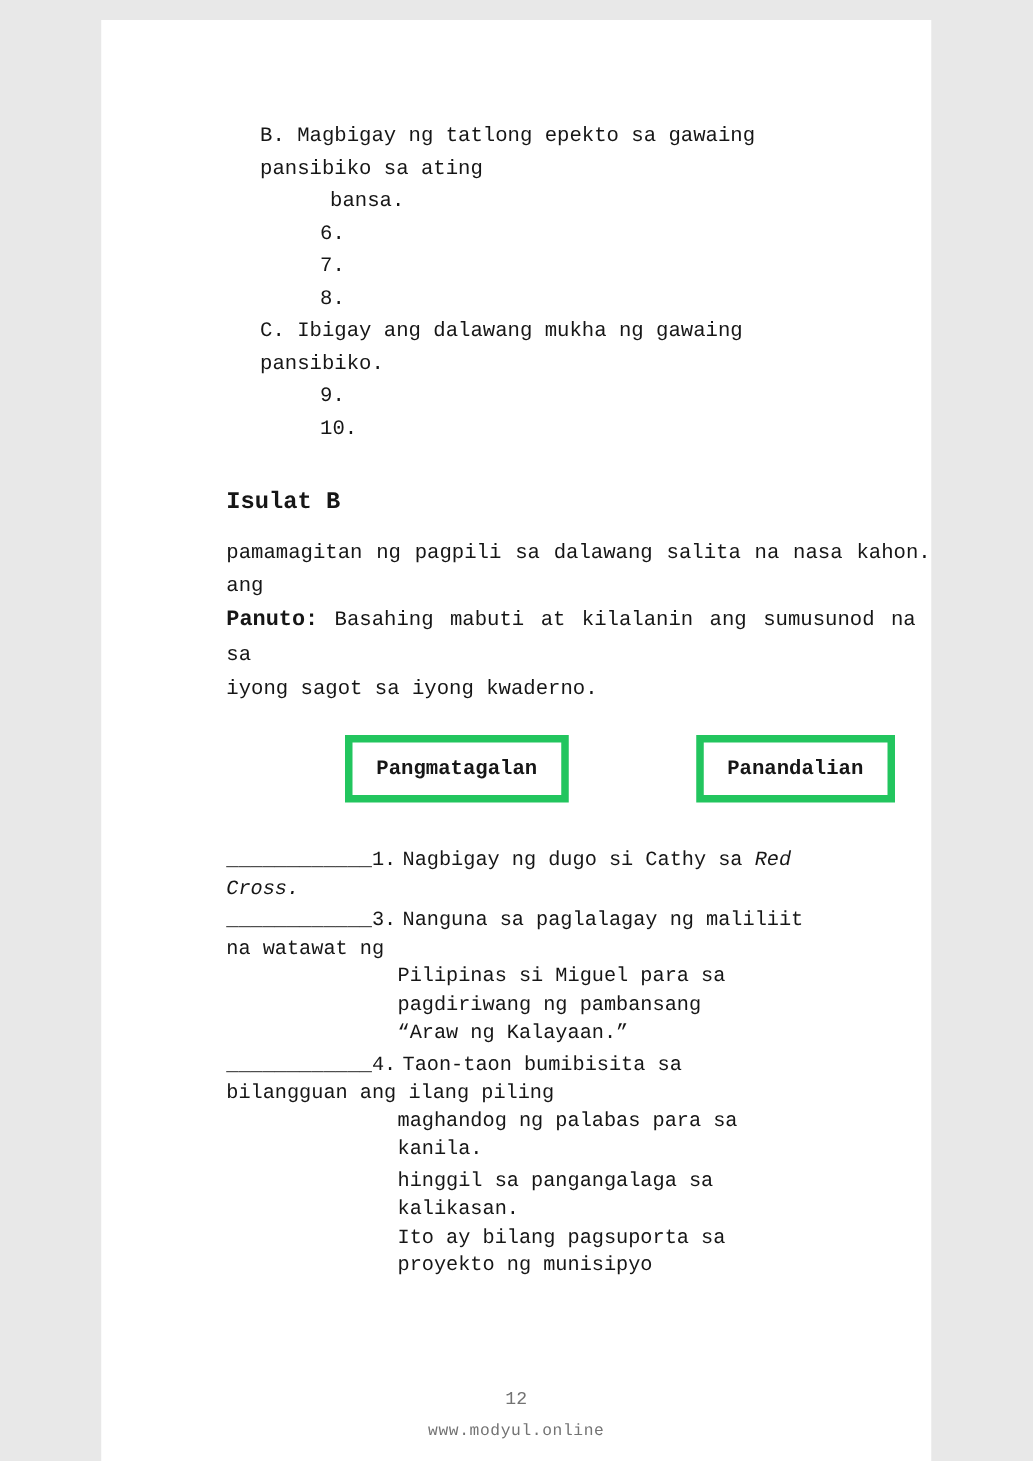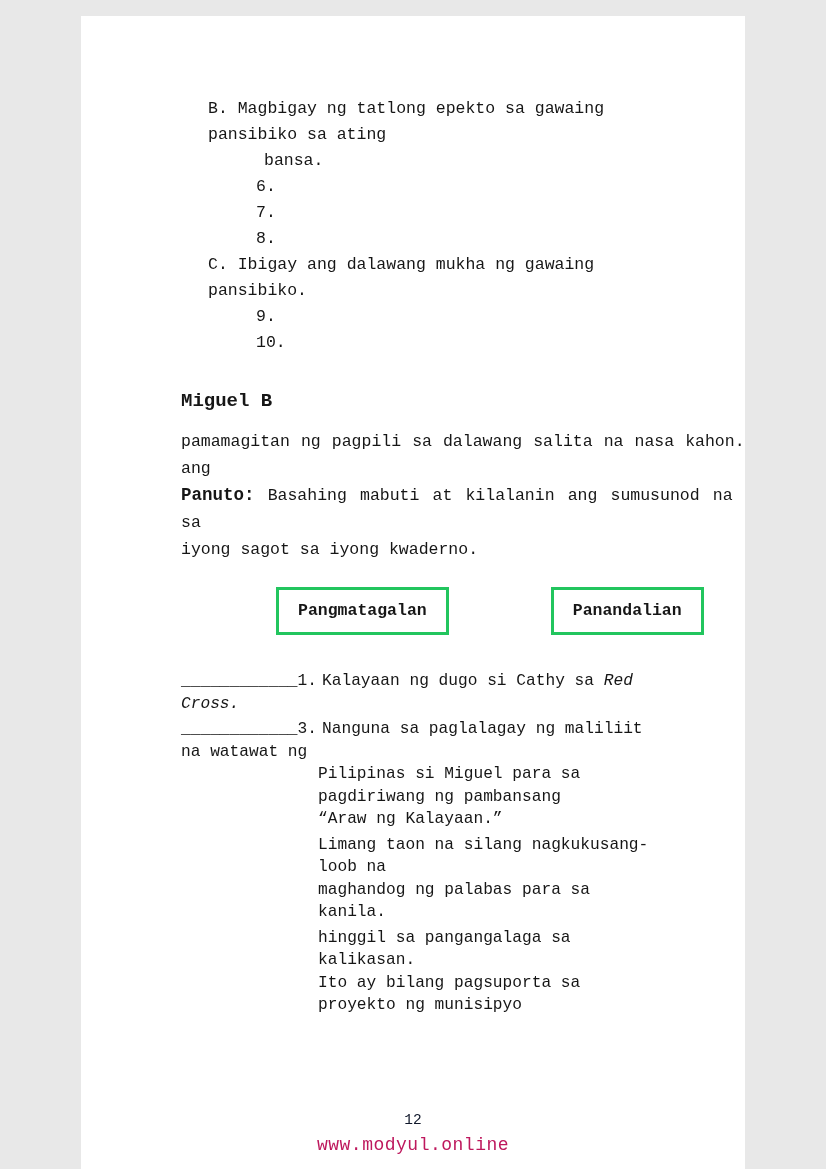--- a/index.html
+++ b/index.html
@@ -32,21 +32,21 @@
     line-height: 27px;
   }
   .panuto { margin-top: 13px; width: 634px; line-height: 27px; }
   .panuto .jline { text-align: justify; text-align-last: justify; }
   .panuto .lastline { text-align: left; }
   .panuto-label { font-weight: bold; font-size: 17.5px; }
 
   
   .choices { display: flex; margin-top: 24px; margin-left: 95px; gap: 102px; }
   .choice-box {
-    border: 3px solid #22c55e;
+    border: 6px solid #22c55e;
     padding: 8px 19px;
     font-weight: bold;
     font-size: 16.5px;
     line-height: 26px;
     background: #fff;
   }
 
   
   .quiz { margin-top: 35px; line-height: 22.5px; font-size: 16.2px; }
   .q-item { margin-bottom: 3px; }
@@ -55,30 +55,30 @@
   .italic { font-style: italic; }
 
   
   .page-number {
     position: absolute;
     left: 0; right: 0;
     bottom: 57px;
     text-align: center;
     font-size: 14.5px;
     line-height: 16px;
-    color: #0f172a;
+    color: #737373;
   }
   .watermark {
     position: absolute;
     left: 0; right: 0;
     bottom: 31px;
     text-align: center;
-    font-size: 18px;
+    font-size: 13px;
     line-height: 18px;
-    color: #be185d;
+    color: #737373;
     letter-spacing: 0.5px;
   }
 </style>
 </head>
 <body>
 
 <div class="page">
   <div class="content">
 
     <div>
@@ -91,55 +91,57 @@
       <div class="num-line">7.</div>
       <div class="num-line">8.</div>
       <div class="lettered-line">
         <span class="lettered-label">C.</span>
         <span>Ibigay ang dalawang mukha ng gawaing pansibiko.</span>
       </div>
       <div class="num-line">9.</div>
       <div class="num-line">10.</div>
     </div>
 
-    <div class="gawain-heading">Miguel B</div>
+    <div class="gawain-heading">Isulat B</div>
 
     <div class="panuto">
       <div class="jline">pamamagitan ng pagpili sa dalawang salita na nasa kahon. Isulat ang</div>
       <div class="jline">
         <span class="panuto-label">Panuto:</span>
         <span>Basahing mabuti at kilalanin ang sumusunod na pahayag sa</span>
       </div>
       <div class="lastline">iyong sagot sa iyong kwaderno.</div>
     </div>
 
     <div class="choices">
       <div class="choice-box">Pangmatagalan</div>
       <div class="choice-box">Panandalian</div>
     </div>
 
     <div class="quiz">
 
       <div class="q-item">
         <div>
-          <span class="blank">____________</span><span class="q-num">1.</span><span>Kalayaan ng dugo si Cathy sa </span><span class="italic">Red Cross.</span>
+          <span class="blank">____________</span><span class="q-num">1.</span><span>Nagbigay ng dugo si Cathy sa </span><span class="italic">Red Cross.</span>
         </div>
       </div>
 
 
       <div class="q-item">
         <div>
           <span class="blank">____________</span><span class="q-num">3.</span><span>Nanguna sa paglalagay ng maliliit na watawat ng</span>
         </div>
         <div class="q-cont">Pilipinas si Miguel para sa pagdiriwang ng pambansang</div>
         <div class="q-cont">“Araw ng Kalayaan.”</div>
       </div>
 
       <div class="q-item">
-        <div class="q-cont">Limang taon na silang nagkukusang-loob na</div>
+        <div>
+          <span class="blank">____________</span><span class="q-num">4.</span><span>Taon-taon bumibisita sa bilangguan ang ilang piling</span>
+        </div>
         <div class="q-cont">maghandog ng palabas para sa kanila.</div>
       </div>
 
       <div class="q-item">
         <div class="q-cont">hinggil sa pangangalaga sa kalikasan.</div>
         <div class="q-cont">Ito ay bilang pagsuporta sa proyekto ng munisipyo</div>
       </div>
 
     </div>
   </div>

